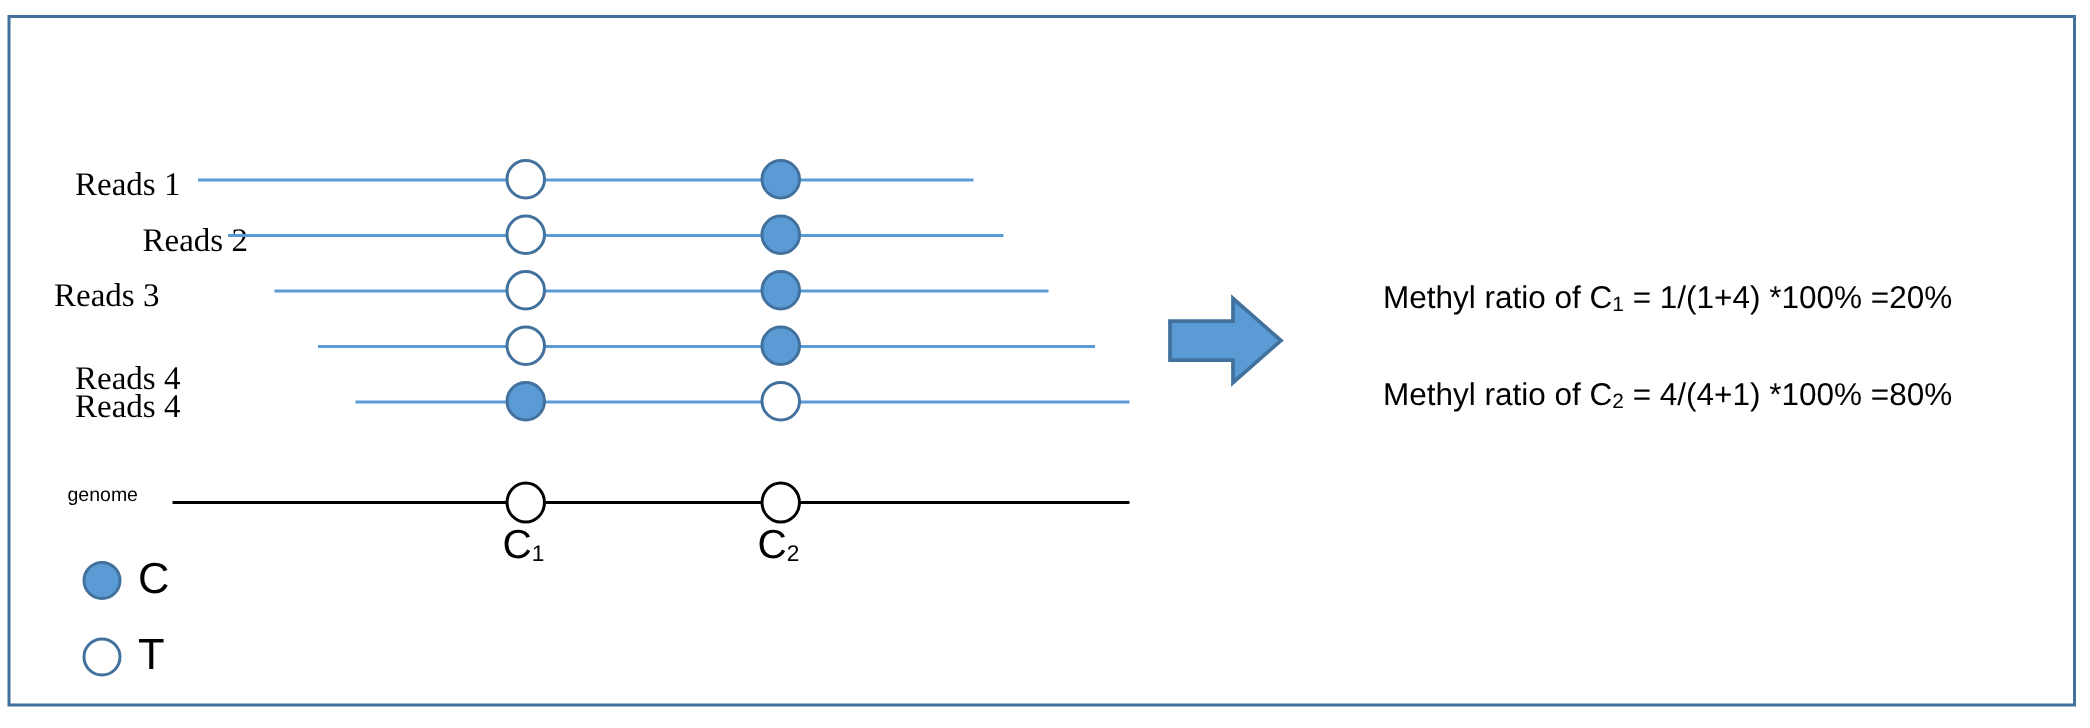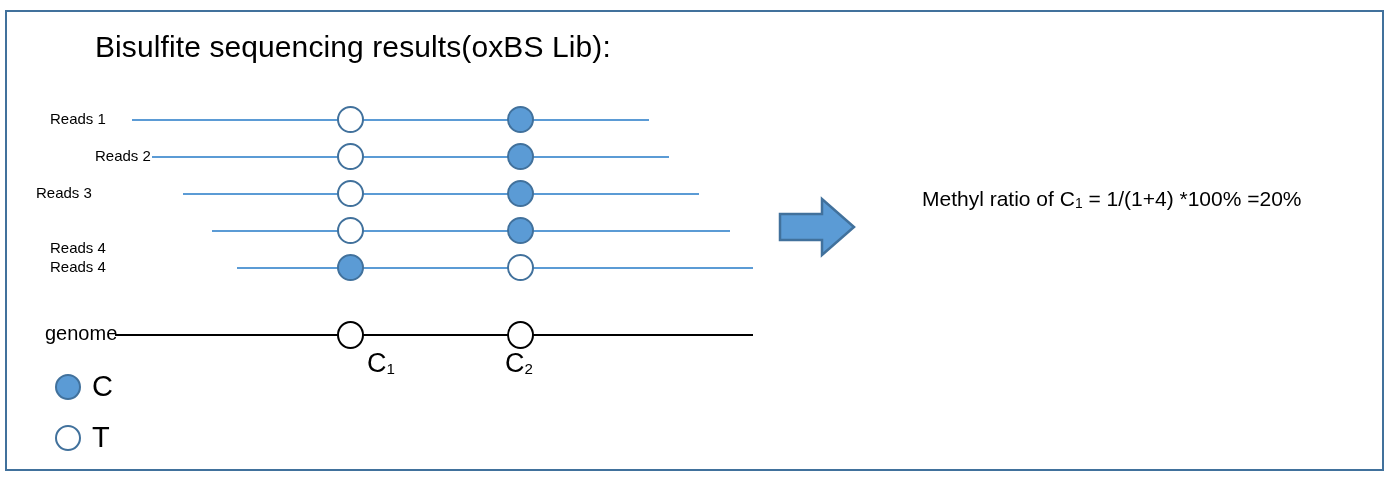--- a/index.html
+++ b/index.html
@@ -31,35 +31,36 @@
     position: absolute;
     left: 95px;
     top: 30px;
     font-size: 30px;
     color: #000000;
     white-space: nowrap;
     letter-spacing: 0.1px;
   }
   .read-label {
     position: absolute;
-    font-size: 15px;
+    font-size: 22px;
     color: #000000;
     white-space: nowrap;
     text-align: left;
+    font-family: Liberation Serif, serif;
   }
   .read-line {
     position: absolute;
     height: 0;
     border-top: 2px solid #5B9BD5;
   }
   .genome-label {
     position: absolute;
     left: 45px;
     top: 322px;
-    font-size: 20px;
+    font-size: 13px;
     color: #000000;
     white-space: nowrap;
   }
   .genome-line {
     position: absolute;
     left: 115px;
     top: 334px;
     width: 638px;
     height: 0;
     border-top: 2px solid #000000;
@@ -130,21 +131,20 @@
     bottom: -0.18em;
   }
 </style>
 </head>
 <body>
 
 <div id="canvas">
 
   <div id="frame"></div>
 
-  <div class="title">Bisulfite sequencing results(oxBS Lib):</div>
 
   <div>
 
     <div class="read-label" style="left:50px; top:110px;">Reads 1</div>
     <div class="read-line" style="left:132px; top:119px; width:517px;"></div>
     <div class="node read open" style="left:337px; top:106px;"></div>
     <div class="node read filled" style="left:507px; top:106px;"></div>
 
     <div class="read-label" style="left:50px; top:147px;margin-left:45px;">Reads 2</div>
     <div class="read-line" style="left:152px; top:156px; width:517px;"></div>
@@ -166,30 +166,31 @@
     <div class="node read filled" style="left:337px; top:254px;"></div>
     <div class="node read open" style="left:507px; top:254px;"></div>
 
   </div>
 
   <div>
     <div class="genome-label">genome</div>
     <div class="genome-line"></div>
     <div class="node genome" style="left:337px; top:321px;"></div>
     <div class="node genome" style="left:507px; top:321px;"></div>
-    <div class="col-label" style="left:335px; top:348px;margin-left:32px;"><span>C</span><sub>1</sub></div>
+    <div class="col-label" style="left:335px; top:348px;"><span>C</span><sub>1</sub></div>
     <div class="col-label" style="left:505px; top:348px;"><span>C</span><sub>2</sub></div>
   </div>
 
   <div>
     <div class="legend-node filled" style="left:55px; top:374px;"></div>
     <div class="legend-text" style="left:92px; top:370px;">C</div>
     <div class="legend-node open" style="left:55px; top:425px;"></div>
     <div class="legend-text" style="left:92px; top:421px;">T</div>
   </div>
 
   <svg id="arrow" viewBox="0 0 78 62">
     <polygon points="2,18 44,18 44,3 76,31 44,59 44,44 2,44" fill="#5B9BD5" stroke="#41719C" stroke-width="2.5" stroke-linejoin="miter"></polygon>
   </svg>
 
   <div class="equation" style="left:922px; top:187px;"><span>Methyl ratio of C</span><sub>1</sub><span> = 1/(1+4) *100% =20%</span></div>
+  <div class="equation" style="left:922px; top:252px;"><span>Methyl ratio of C</span><sub>2</sub><span> = 4/(4+1) *100% =80%</span></div>
 
 </div>
 
 </body></html>

